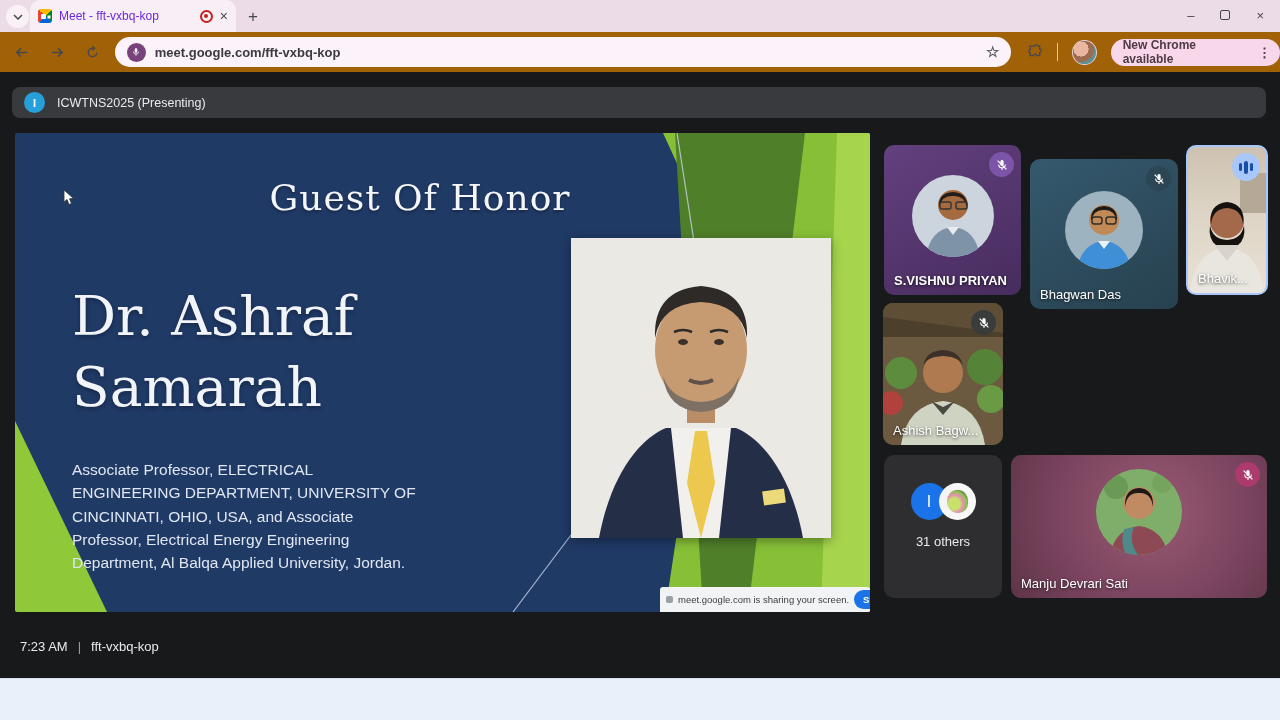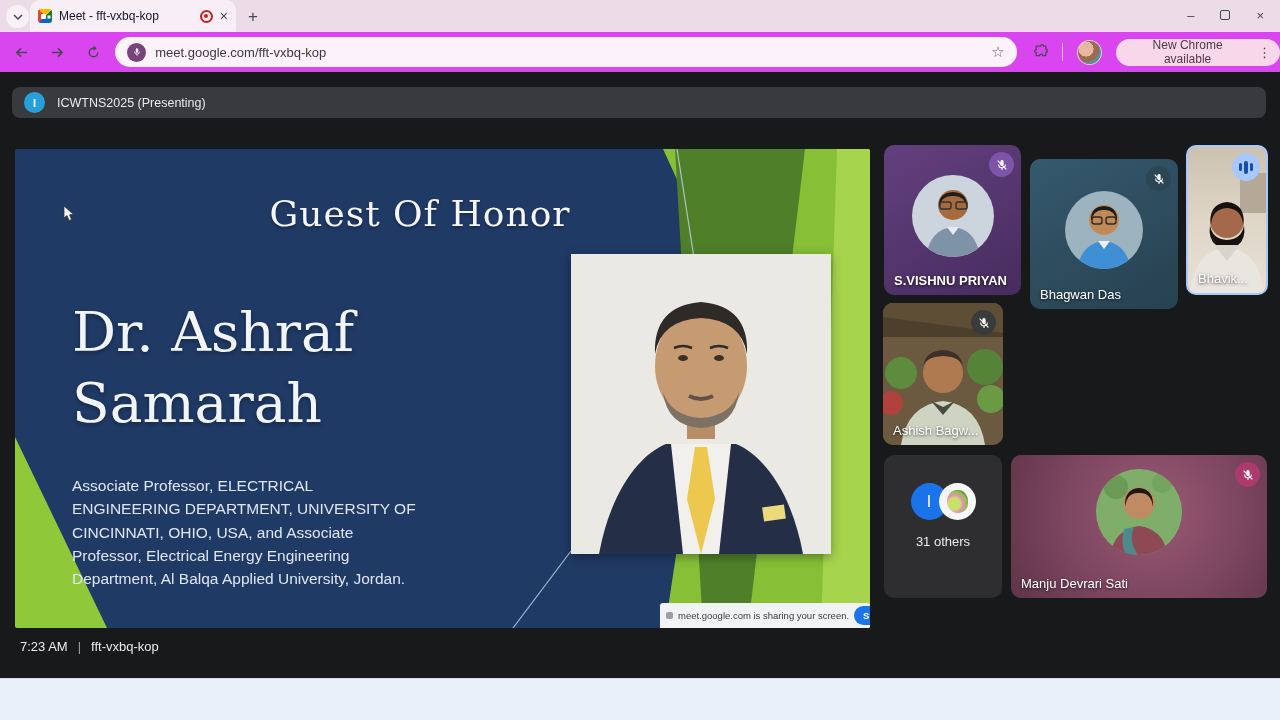--- a/index.html
+++ b/index.html
@@ -7,48 +7,48 @@
   body { font-family:"Liberation Sans", sans-serif; background:#000; }
   .abs { position:absolute; }
   #screen { position:relative; width:1280px; height:720px; background:#18191b; overflow:hidden; }
 
   
   #tabstrip { left:0; top:0; width:1280px; height:32px; background:#ecdce8; }
   #tab-search { left:6px; top:5px; width:23px; height:23px; border-radius:50%; background:#f9f1f6; display:flex; align-items:center; justify-content:center; }
   #active-tab { left:30px; top:0; width:206px; height:32px; background:#f8eef5; border-radius:10px 10px 0 0; display:flex; align-items:center; padding:0 8px; gap:7px; }
   #tab-favicon { width:14px; height:14px; border-radius:3px; background:conic-gradient(from 45deg,#00832d 0 25%, #0066da 0 50%, #e94235 0 75%, #ffba00 0 100%); position:relative; flex:0 0 auto; }
   #tab-favicon::after { content:""; position:absolute; left:3px; top:4.5px; width:5px; height:5px; background:#fff; border-radius:1px; box-shadow:5.5px 0.5px 0 -1px #fff; }
-  .tab-title { font-size:12px; color:#0f172a; white-space:nowrap; overflow:hidden; flex:1 1 auto; }
+  .tab-title { font-size:12px; color:#6d28d9; white-space:nowrap; overflow:hidden; flex:1 1 auto; }
   #rec-dot { width:13px; height:13px; border:2px solid #c5221f; border-radius:50%; position:relative; flex:0 0 auto; }
   #rec-dot::after { content:""; position:absolute; left:2.5px; top:2.5px; width:4px; height:4px; border-radius:50%; background:#c5221f; }
   .tab-x { font-size:14px; color:#4a4a50; line-height:1; flex:0 0 auto; }
   #new-tab-btn { left:244px; top:7px; font-size:17px; color:#474750; width:18px; text-align:center; }
   #win-controls { right:8px; top:0; height:30px; display:flex; align-items:center; gap:26px; padding-right:8px; }
   #win-controls span { color:#45454c; font-size:13px; line-height:1; }
   #btn-max { width:10px; height:10px; border:1.2px solid #45454c; border-radius:2px; display:inline-block; }
 
-  #toolbar { left:0; top:32px; width:1280px; height:40px; background:#d946ef; display:flex; align-items:center; }
+  #toolbar { left:0; top:32px; width:1280px; height:40px; background:#a16207; display:flex; align-items:center;font-weight:bold; }
   .nav-ic { width:28px; height:28px; display:flex; align-items:center; justify-content:center; margin-left:8px; border-radius:50%; }
   #omnibox { margin-left:8px; width:910px; height:30px; background:#fbf3f9; border-radius:15px; display:flex; align-items:center; padding:0 12px; gap:9px; }
   #url-mic { width:19px; height:19px; border-radius:50%; background:#77437a; display:flex; align-items:center; justify-content:center; }
   #url-text { font-size:13px; color:#3a3a40; }
   #star { font-size:15px; color:#5f6368; margin-left:auto; }
   .tb-right { display:flex; align-items:center; gap:14px; margin-left:14px; }
   #avatar-chrome { width:25px; height:25px; border-radius:50%; background:radial-gradient(circle at 35% 35%, #e9b7a0 0 35%, #9c6b52 36% 60%, #5e8f91 61% 100%); border:1px solid #e3cfdc; }
-  #update-chip { height:27px; background:#f8d7eb; border-radius:14px; display:flex; align-items:center; padding:0 4px 0 12px; gap:6px;text-align:center; }
+  #update-chip { height:27px; background:#f8d7eb; border-radius:14px; display:flex; align-items:center; padding:0 4px 0 12px; gap:6px; }
   #update-chip span.lbl { font-size:12px; color:#4e3a46; }
   #update-chip span.dots { font-size:13px; color:#4e3a46; padding:0 5px; }
 
   
   #banner { left:12px; top:87px; width:1254px; height:31px; border-radius:8px; background:#393a3d; display:flex; align-items:center; padding:0 12px; gap:12px; }
   #banner .bavatar { width:21px; height:21px; border-radius:50%; background:#26a0da; color:#fff; font-size:11px; font-weight:bold; display:flex; align-items:center; justify-content:center; }
   #banner .btext { font-size:12.5px; font-weight:500; color:#e8eaed; }
 
   
-  #slide { left:15px; top:133px; width:855px; height:479px; background:#203a66; overflow:hidden; border-radius:2px;margin-top:16px; }
+  #slide { left:15px; top:133px; width:855px; height:479px; background:#203a66; overflow:hidden; border-radius:2px; }
   #slide .layer { position:absolute; left:0; top:0; width:855px; height:479px; }
   .g-base  { background:#87bf37; clip-path:polygon(648px 0,855px 0,855px 479px,650px 479px,704px 122px); }
   .g-dark  { background:#507f2a; clip-path:polygon(660px 0,790px 0,733px 479px,688px 479px); }
   .g-light { background:#a6d44d; clip-path:polygon(822px 0,855px 0,855px 479px,806px 479px); }
   .g-wedge { background:#8fc93a; clip-path:polygon(0 288px,0 479px,92px 479px); }
   #slide-title { position:absolute; left:240px; top:44px; width:330px; text-align:center; font-family:"DejaVu Serif", serif; font-size:36px; color:#f4f6fa; letter-spacing:1px; text-shadow:0 2px 3px rgba(0,0,0,.35); }
   #slide-name { position:absolute; left:57px; top:148px; font-family:"DejaVu Serif", serif; font-size:55px; line-height:71px; color:#f1f4f9; text-shadow:0 2px 4px rgba(0,0,0,.35); }
   #slide-bio { position:absolute; left:57px; top:325px; width:352px; font-size:15.5px; line-height:23.3px; color:#dfe6f2; }
   #photo { position:absolute; left:556px; top:105px; width:260px; height:300px; background:#eceae6; box-shadow:0 3px 10px rgba(0,0,0,.35); }
   .sline { position:absolute; stroke:#c9d4e8; stroke-width:1.2; opacity:.8; }

